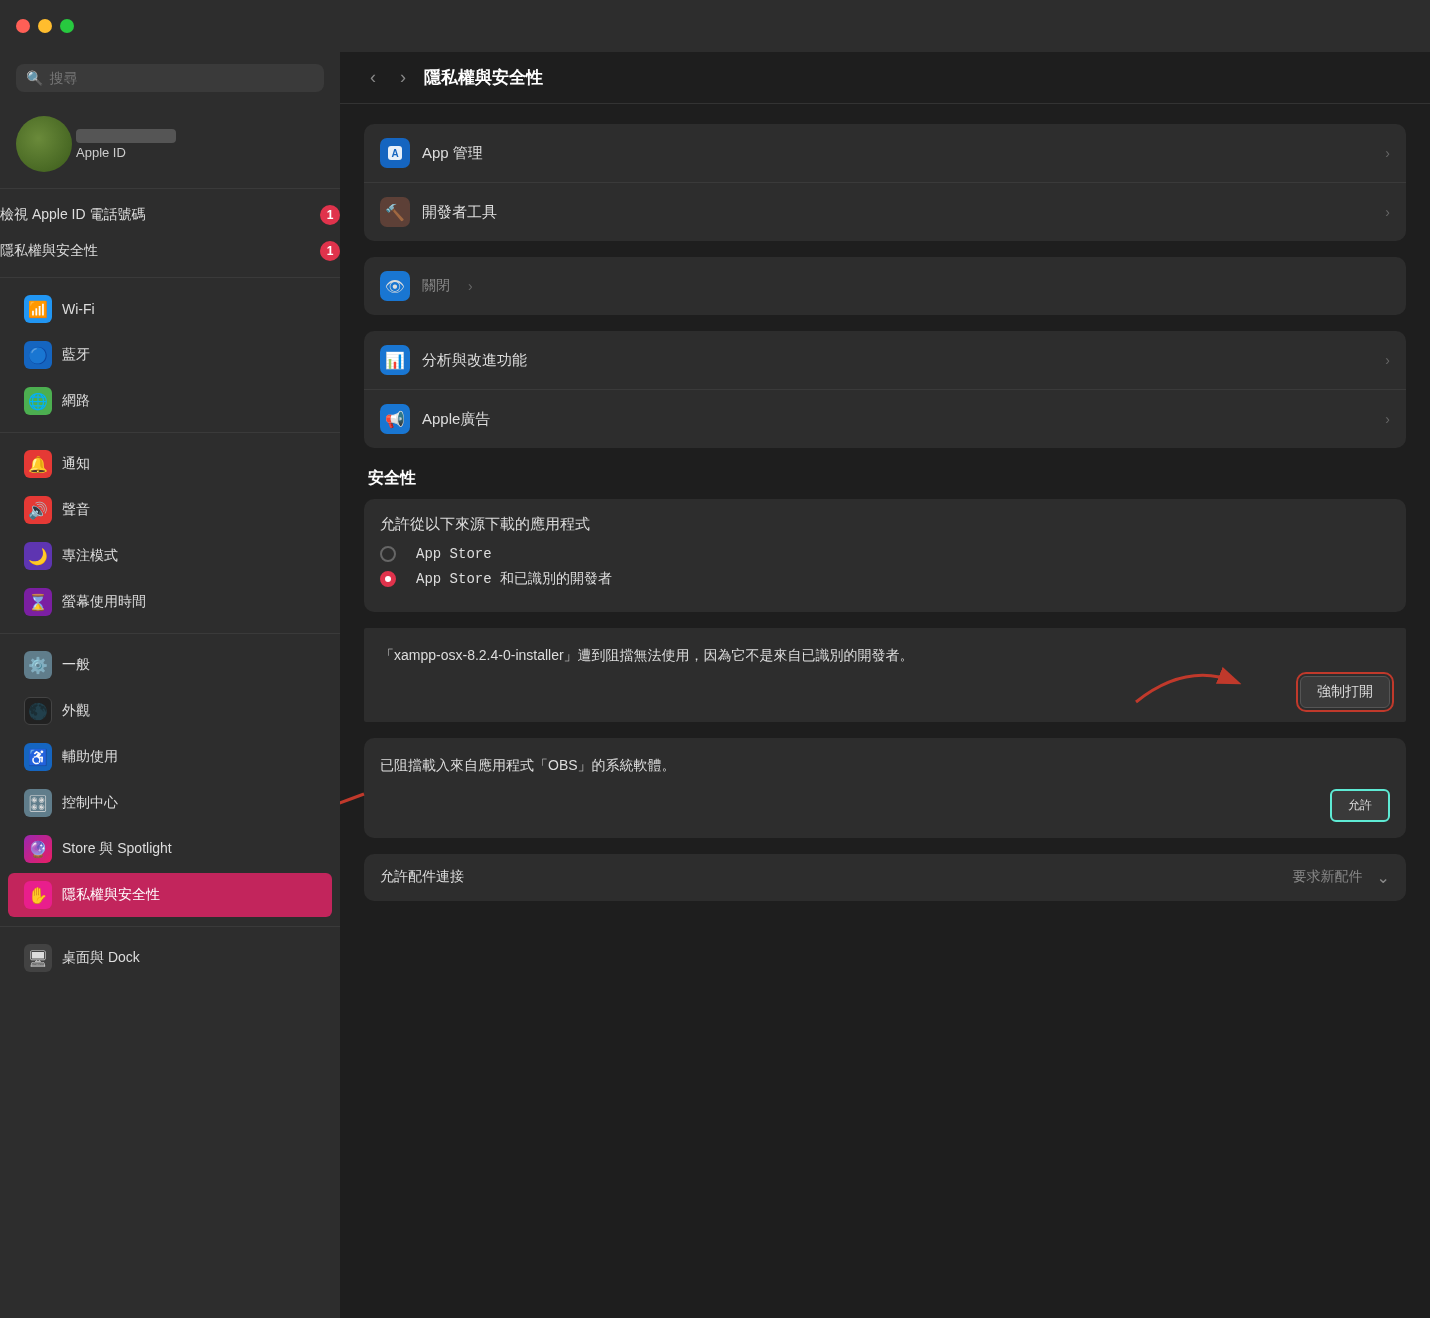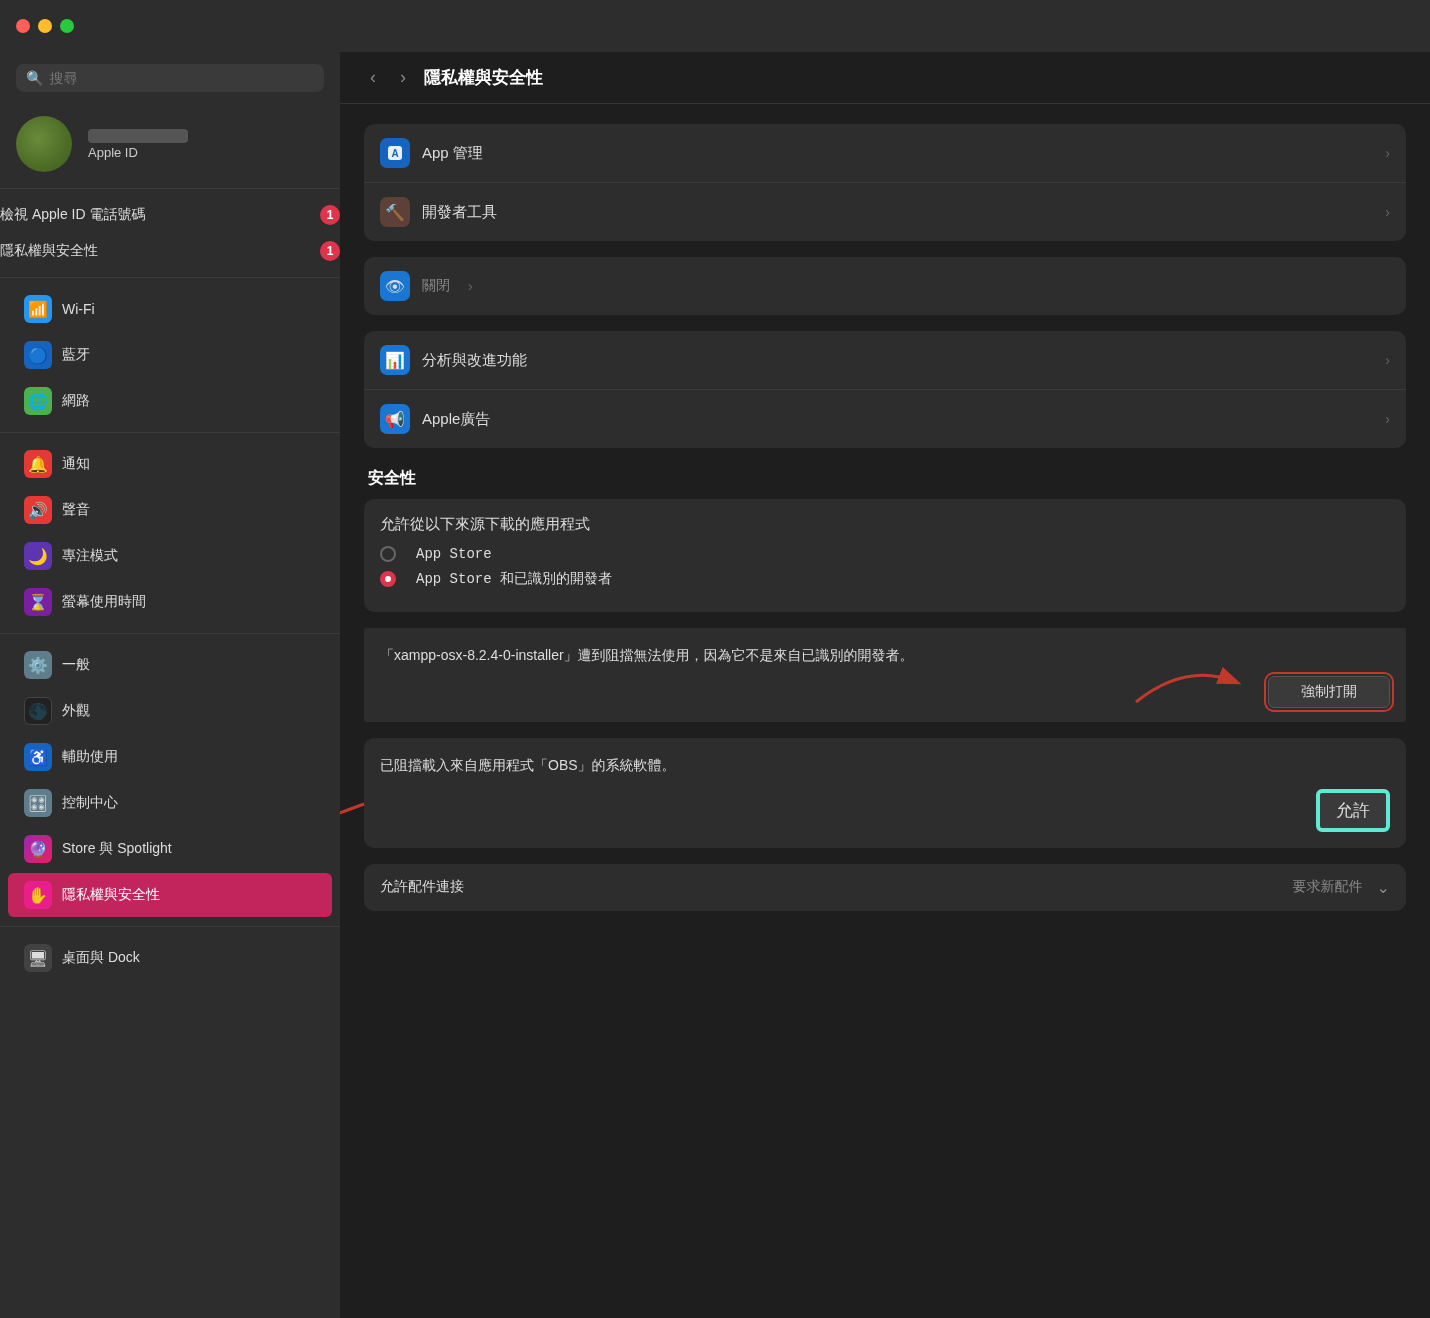--- a/index.html
+++ b/index.html
@@ -75,21 +75,21 @@
       color: #aaa;
       font-size: 14px;
       width: 100%;
     }
 
     
     .apple-id-section {
       display: flex;
       align-items: center;
       padding: 12px 16px 16px;
-      gap: 16px;
+      gap: 4px;
       border-bottom: 1px solid #3a3a3a;
       margin-bottom: 8px;
     }
     .avatar {
       width: 56px;
       height: 56px;
       border-radius: 50%;
       background: #5a7a3a;
       overflow: hidden;
       flex-shrink: 0;
@@ -316,21 +316,21 @@
       line-height: 1.6;
       position: relative;
     }
     .force-open-btn {
       position: absolute;
       bottom: 14px;
       right: 16px;
       background: #3a3a3a;
       border: 1px solid #555;
       color: #ddd;
-      padding: 6px 32px;
+      padding: 6px 16px;
       border-radius: 6px;
       font-size: 14px;
       cursor: pointer;
       outline: 2px solid #c0392b;
       outline-offset: 2px;
       margin-left: 28px;
     }
 
     
     .block-box {
@@ -341,25 +341,25 @@
       color: #ddd;
       font-size: 14px;
       line-height: 1.6;
       display: flex;
       flex-direction: column;
       gap: 12px;
     }
     .allow-btn {
       align-self: flex-end;
       background: #3a3a3a;
-      border: 4px solid #5eead4;
+      border: 2px solid #5eead4;
       color: #ddd;
       padding: 6px 16px;
       border-radius: 6px;
-      font-size: 17px;
+      font-size: 12px;
       cursor: pointer;
     }
 
     
     .connector-row {
       background: #2d2d2d;
       border-radius: 10px;
       padding: 14px 16px;
       display: flex;
       align-items: center;

